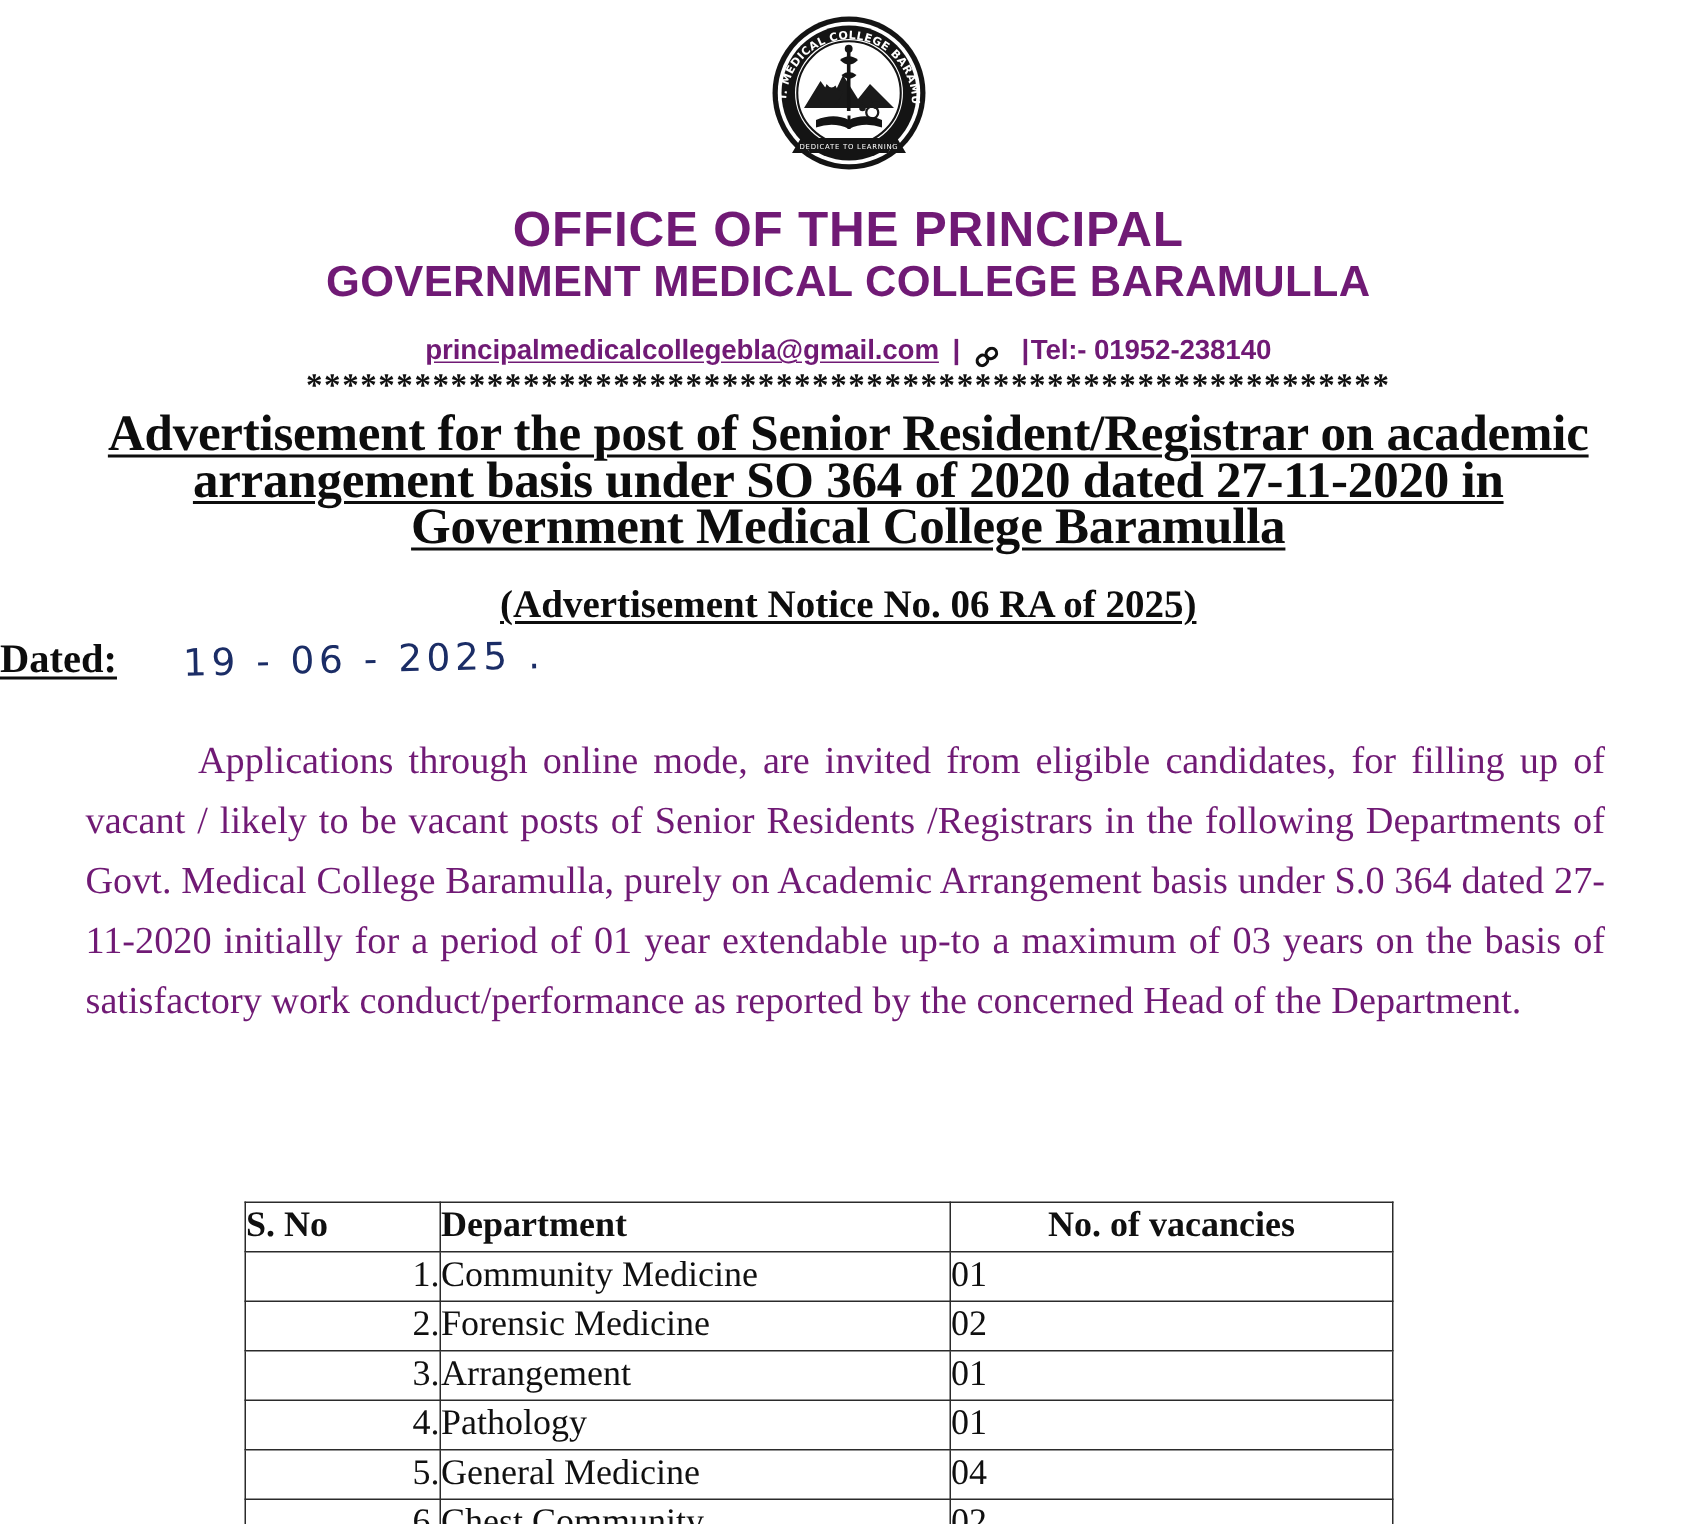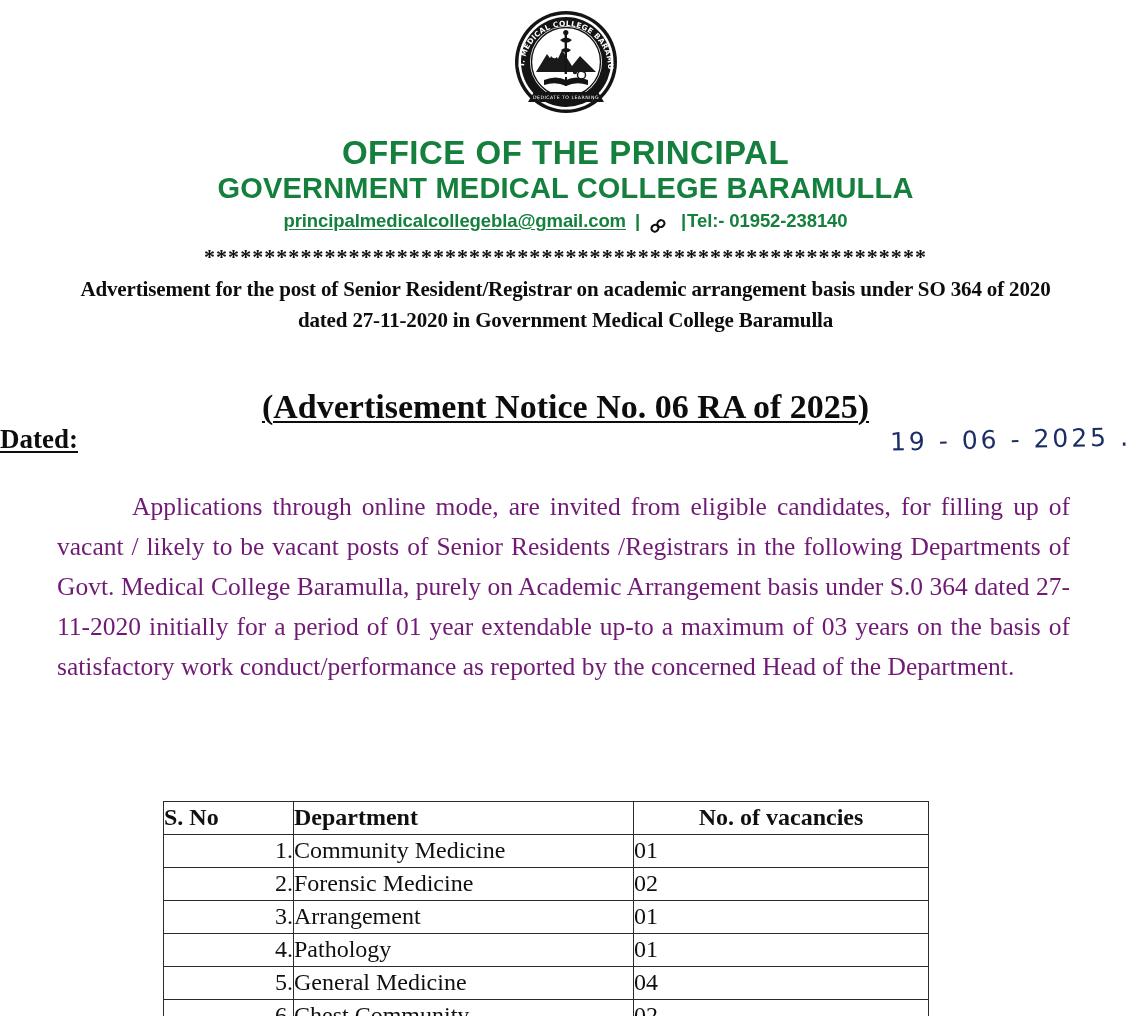--- a/index.html
+++ b/index.html
@@ -31,35 +31,35 @@
     display: block;
   }
 
   
   .hdr {
     position: absolute;
     left: 0; right: 0;
     text-align: center;
     font-family: "Liberation Sans", "DejaVu Sans", sans-serif;
     font-weight: bold;
-    color: #15803d;
+    color: #701a75;
     white-space: nowrap;
   }
   #line-office {
     top: 134px;
     font-size: 33px;
     letter-spacing: 0.5px;
   }
   #line-college {
     top: 172px;
     font-size: 29px;
     letter-spacing: 0.2px;
   }
   #contact-line {
-    top: 210px;
+    top: 222px;
     font-size: 18.5px;
     letter-spacing: -0.1px;
     display: flex;
     justify-content: center;
     align-items: center;
     gap: 0px;
   }
   #contact-line .uline {
     text-decoration: underline;
     text-underline-offset: 2px;
@@ -96,46 +96,47 @@
 
   
   #ad-heading {
     position: absolute;
     top: 274px;
     left: 56px;
     width: 1019px;
     text-align: center;
     font-family: "Liberation Serif", "DejaVu Serif", serif;
     font-weight: bold;
-    font-size: 21px;
+    font-size: 34px;
     line-height: 31px;
+    text-decoration: underline;
     text-underline-offset: 3px;
     text-decoration-thickness: 2px;
     letter-spacing: -0.15px;
   }
 
   
   #notice-no {
     position: absolute;
     top: 388px;
     left: 0; right: 0;
     text-align: center;
     font-family: "Liberation Serif", "DejaVu Serif", serif;
     font-weight: bold;
-    font-size: 34px;
+    font-size: 26px;
     text-decoration: underline;
     text-underline-offset: 3px;
     text-decoration-thickness: 2px;
   }
   #dated-row {
     position: absolute;
     top: 424px;
     left: 0; right: 0;
     display: flex;
-    justify-content: space-between;
+    justify-content: flex-start;
     align-items: baseline;
   }
   #dated-label {
     font-family: "Liberation Serif", "DejaVu Serif", serif;
     font-weight: bold;
     font-size: 27px;
     text-decoration: underline;
     text-underline-offset: 3px;
     text-decoration-thickness: 2px;
     margin-right: 44px;

